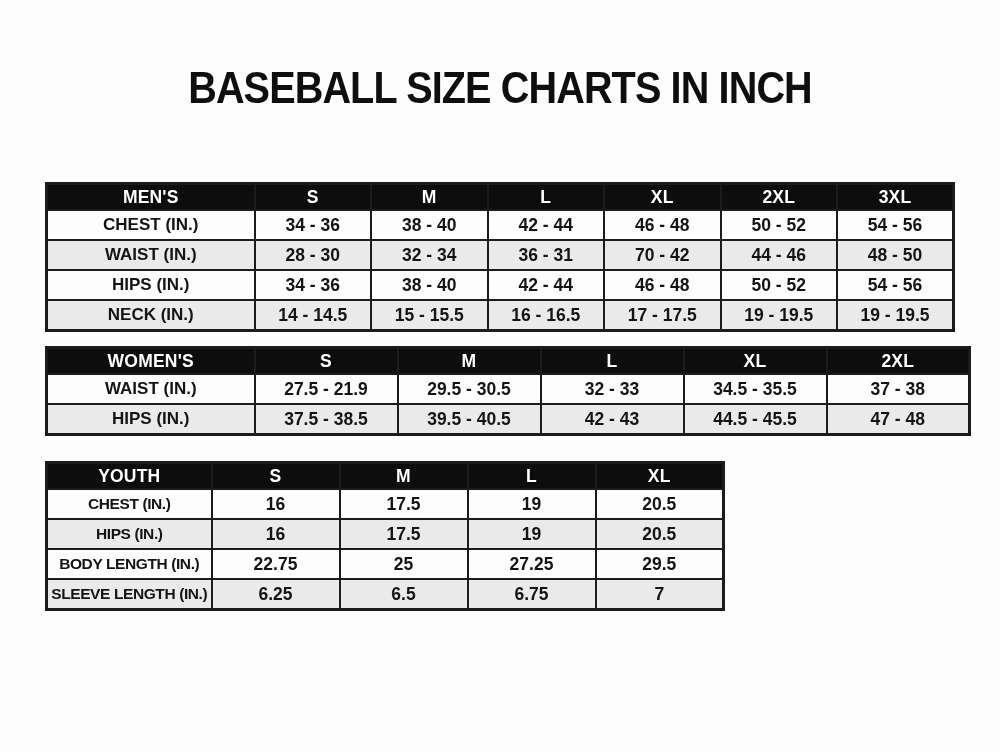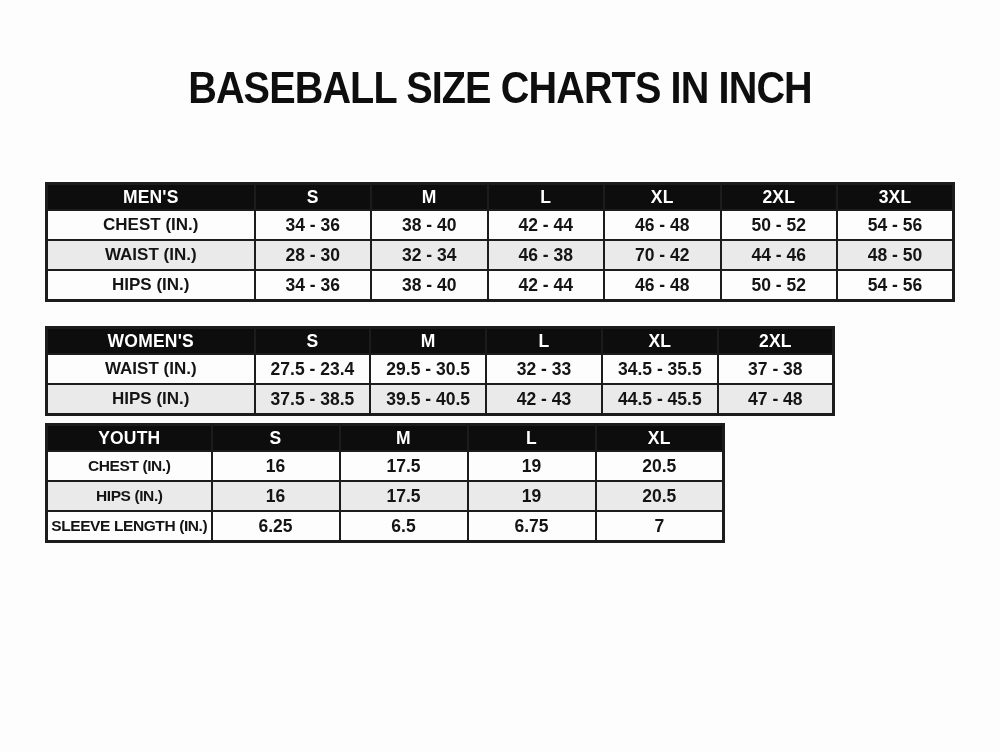--- a/index.html
+++ b/index.html
@@ -34,22 +34,22 @@
     white-space: nowrap;
   }
 
   table.size-table {
     border-collapse: collapse;
     table-layout: fixed;
     margin-left: 45px;
     border: 3px solid var(--border);
   }
   .t-mens   { width: 910px; margin-top: 68px; }
-  .t-womens { width: 790px; margin-top: 24px; }
-  .t-youth  { width: 680px; margin-top: 7px; }
+  .t-womens { width: 926px; margin-top: 14px; }
+  .t-youth  { width: 680px; margin-top: 25px; }
 
   .t-mens   col.c-label { width: 208px; }
   .t-womens col.c-label { width: 208px; }
   .t-youth  col.c-label { width: 165px; }
 
   th, td {
     border: 2px solid var(--border);
     text-align: center;
     vertical-align: middle;
     padding: 0;
@@ -108,34 +108,43 @@
           <td>38 - 40</td>
           <td>42 - 44</td>
           <td>46 - 48</td>
           <td>50 - 52</td>
           <td>54 - 56</td>
         </tr>
         <tr>
           <td class="label-cell">WAIST (IN.)</td>
           <td>28 - 30</td>
           <td>32 - 34</td>
-          <td>46 - 38</td>
+          <td>36 - 31</td>
           <td>70 - 42</td>
           <td>44 - 46</td>
           <td>48 - 50</td>
         </tr>
         <tr>
           <td class="label-cell">HIPS (IN.)</td>
           <td>34 - 36</td>
           <td>38 - 40</td>
           <td>42 - 44</td>
           <td>46 - 48</td>
           <td>50 - 52</td>
           <td>54 - 56</td>
         </tr>
+        <tr>
+          <td class="label-cell">NECK (IN.)</td>
+          <td>14 - 14.5</td>
+          <td>15 - 15.5</td>
+          <td>16 - 16.5</td>
+          <td>17 - 17.5</td>
+          <td>19 - 19.5</td>
+          <td>19 - 19.5</td>
+        </tr>
       </tbody>
     </table>
 
   <table class="size-table t-womens">
       <colgroup>
         <col class="c-label">
         <col>
         <col>
         <col>
         <col>
@@ -147,21 +156,21 @@
           <th>S</th>
           <th>M</th>
           <th>L</th>
           <th>XL</th>
           <th>2XL</th>
         </tr>
       </thead>
       <tbody>
         <tr>
           <td class="label-cell">WAIST (IN.)</td>
-          <td>27.5 - 23.4</td>
+          <td>27.5 - 21.9</td>
           <td>29.5 - 30.5</td>
           <td>32 - 33</td>
           <td>34.5 - 35.5</td>
           <td>37 - 38</td>
         </tr>
         <tr>
           <td class="label-cell">HIPS (IN.)</td>
           <td>37.5 - 38.5</td>
           <td>39.5 - 40.5</td>
           <td>42 - 43</td>
@@ -197,20 +206,27 @@
           <td>20.5</td>
         </tr>
         <tr>
           <td class="label-cell">HIPS (IN.)</td>
           <td>16</td>
           <td>17.5</td>
           <td>19</td>
           <td>20.5</td>
         </tr>
         <tr>
+          <td class="label-cell">BODY LENGTH (IN.)</td>
+          <td>22.75</td>
+          <td>25</td>
+          <td>27.25</td>
+          <td>29.5</td>
+        </tr>
+        <tr>
           <td class="label-cell">SLEEVE LENGTH (IN.)</td>
           <td>6.25</td>
           <td>6.5</td>
           <td>6.75</td>
           <td>7</td>
         </tr>
       </tbody>
     </table>
 </div>
 

